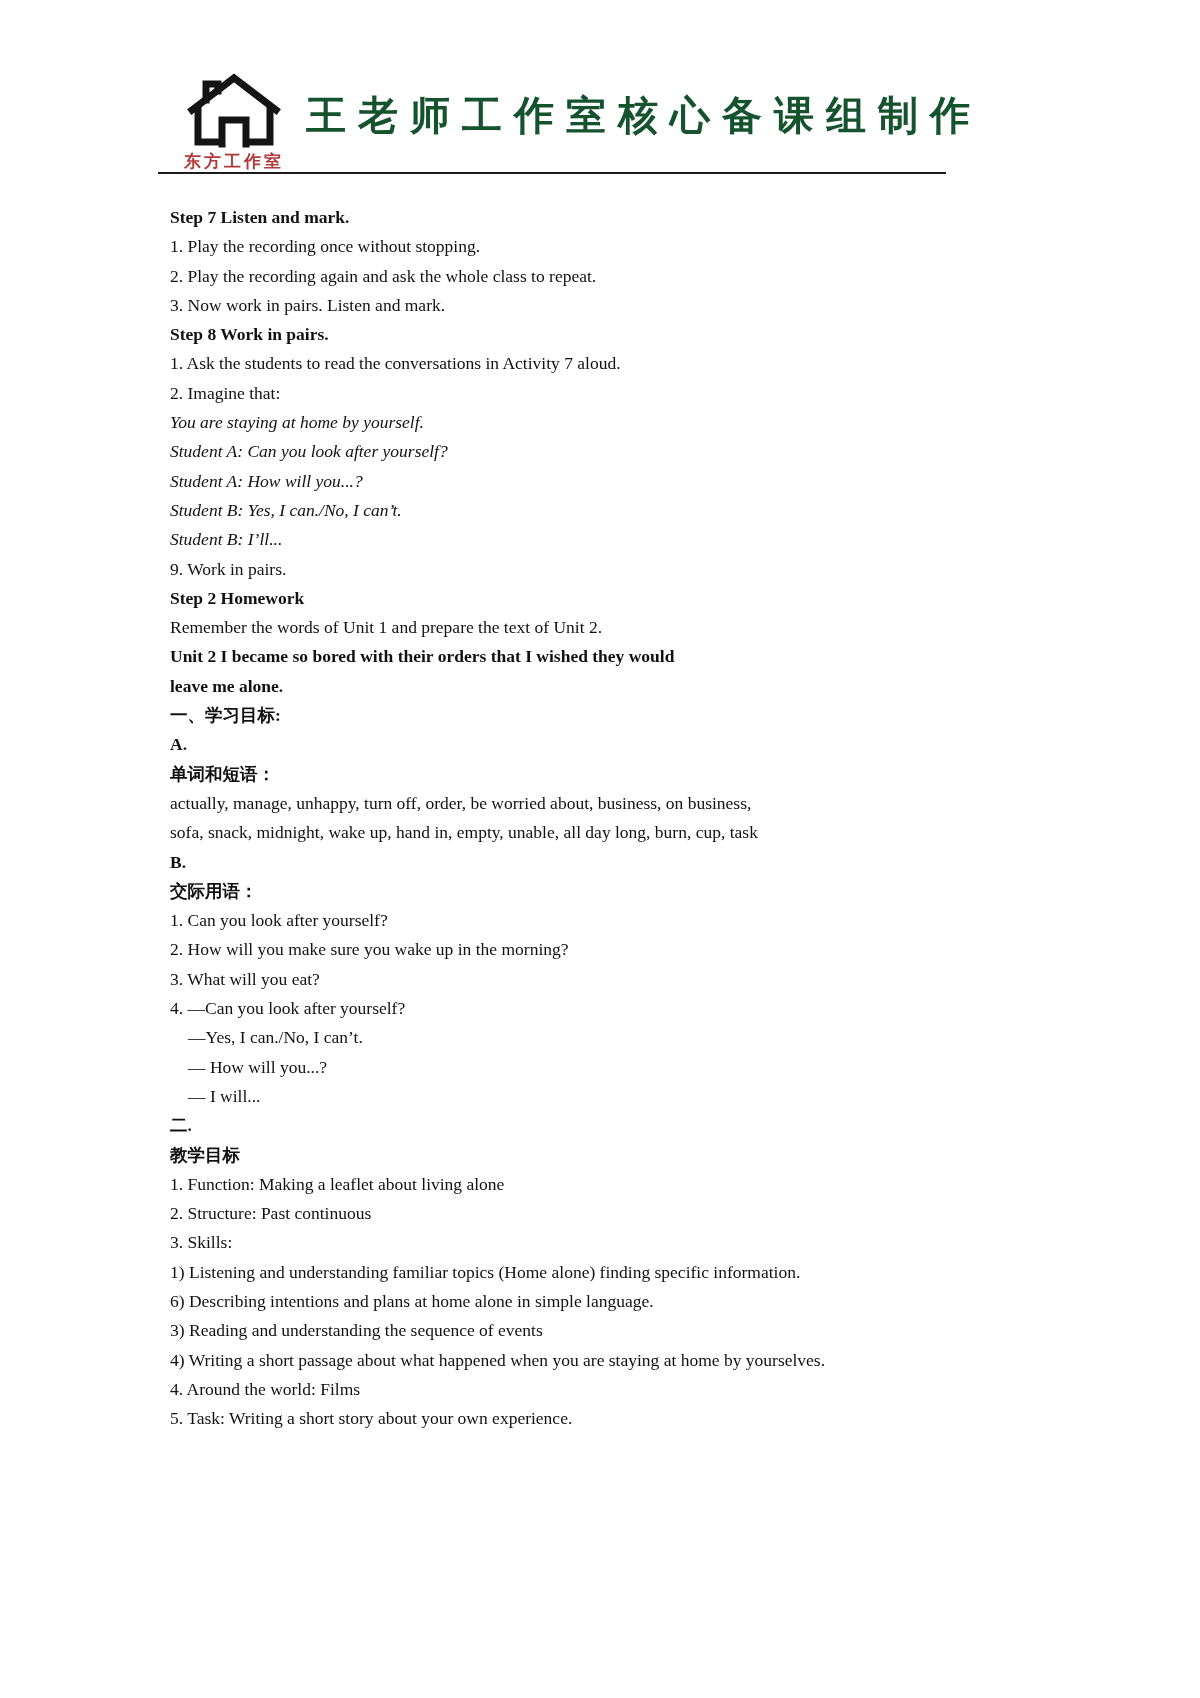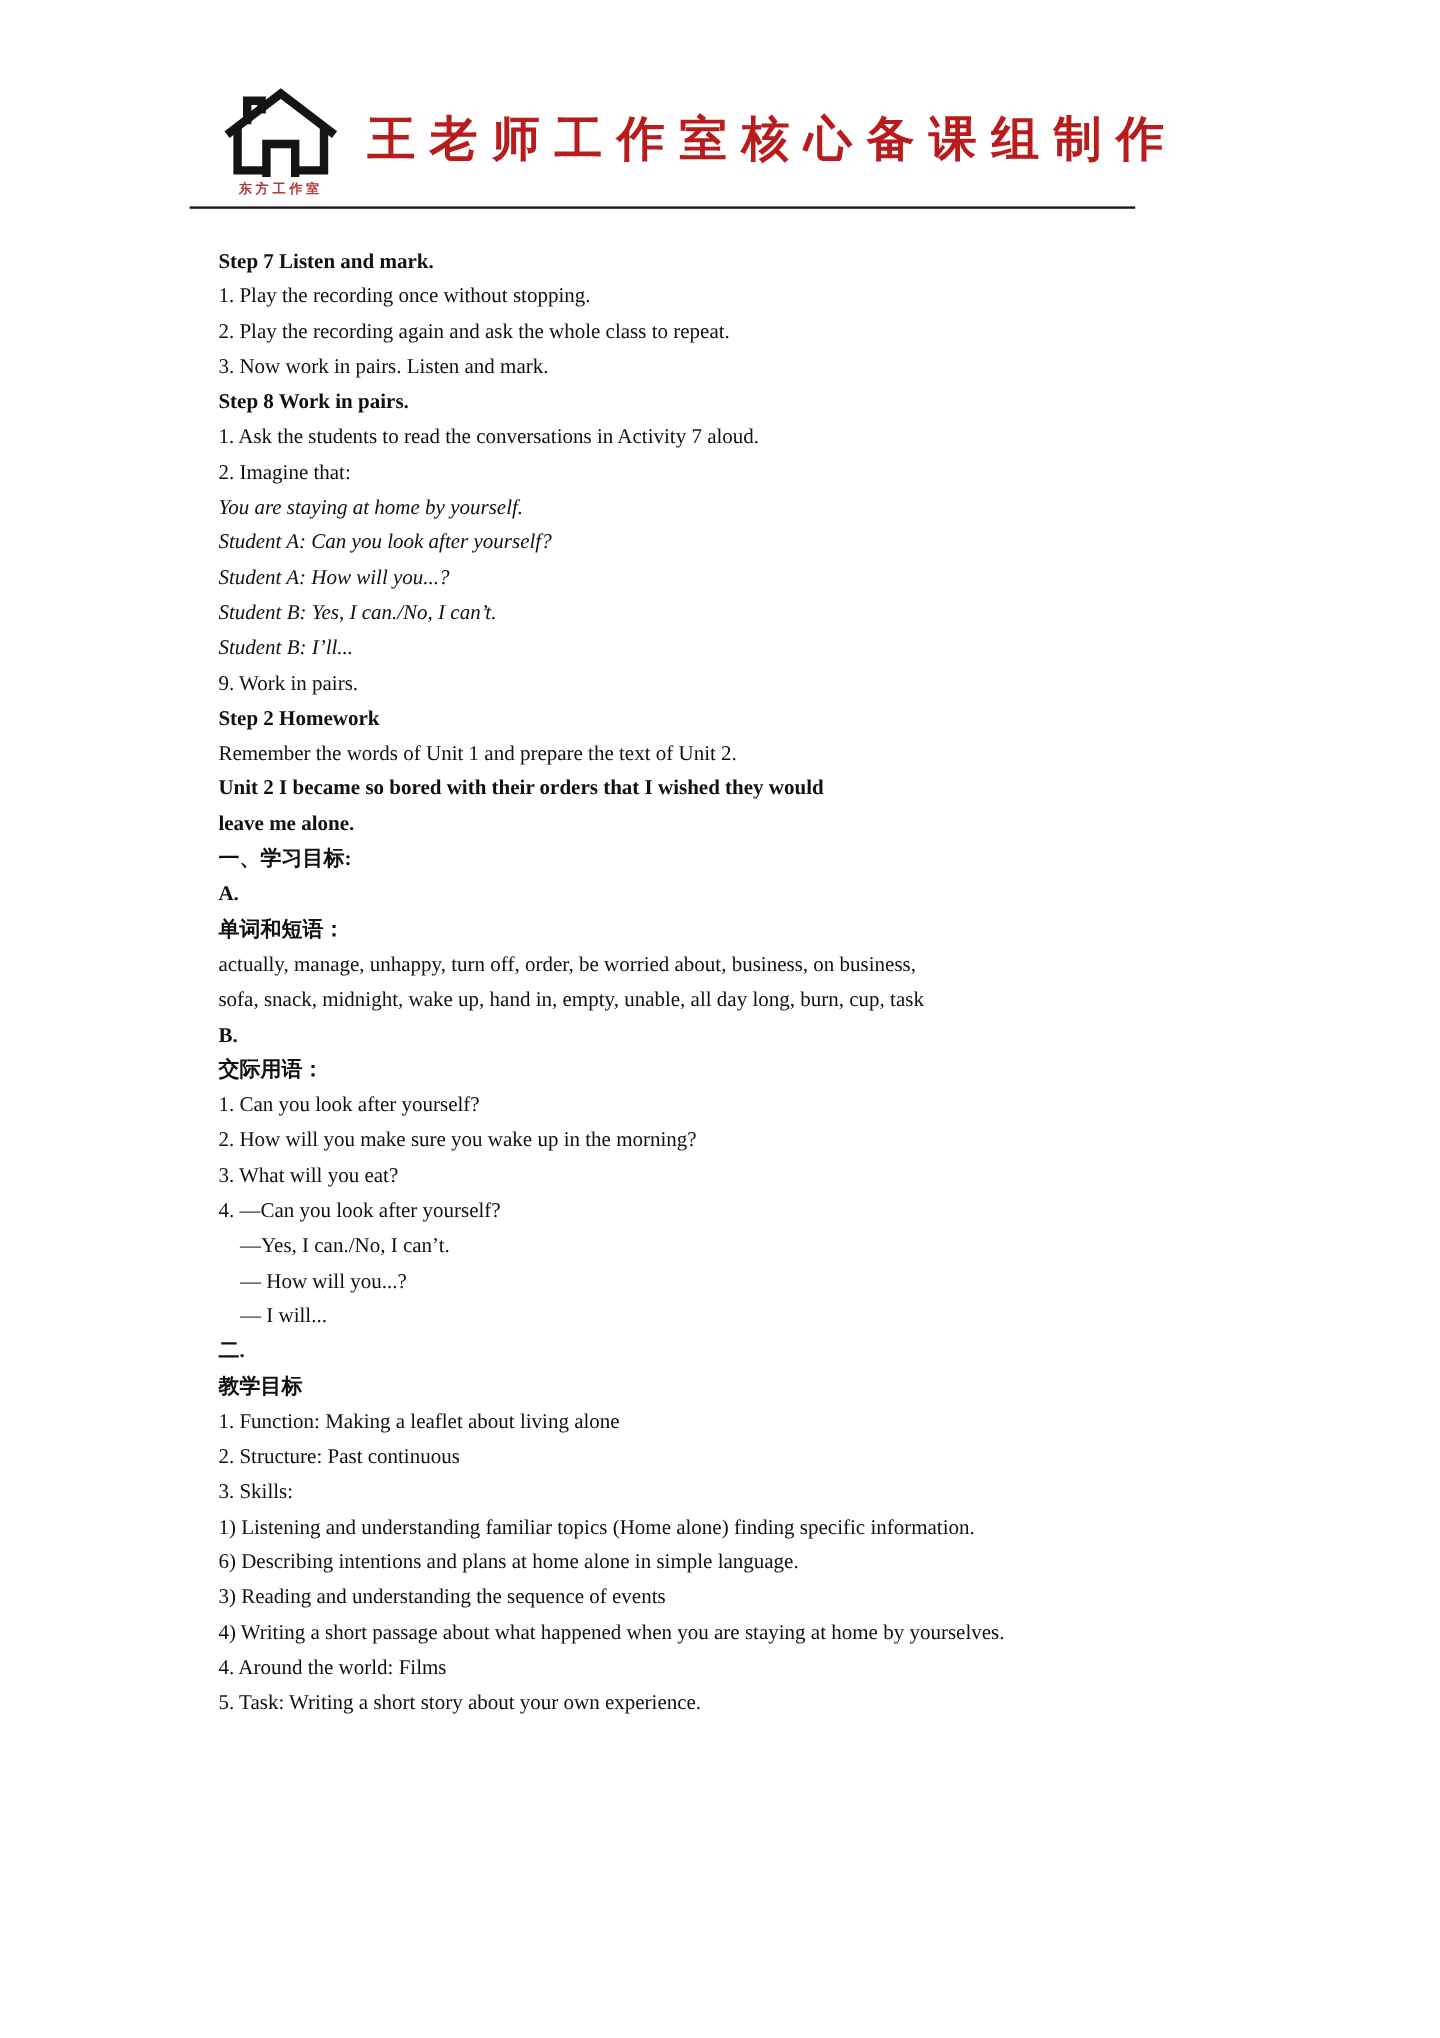--- a/index.html
+++ b/index.html
@@ -29,21 +29,21 @@
     position: absolute;
     left: 14px;
     top: 4px;
     width: 120px;
     text-align: center;
   }
   .logo svg { display: block; margin: 0 auto; }
   .logo-caption {
     margin-top: 2px;
     font-family: "Liberation Sans", sans-serif;
-    font-size: 11px;
+    font-size: 17px;
     font-weight: bold;
     letter-spacing: 3px;
     color: #b03a3a;
     white-space: nowrap;
   }
   .brand {
     position: absolute;
     left: 146px;
     top: 22px;
     font-family: "Liberation Sans", sans-serif;
@@ -56,21 +56,21 @@
   .divider {
     position: absolute;
     top: 172px;
     left: 158px;
     width: 788px;
     border-top: 2px solid #1a1a1a;
   }
   .doc-body {
     position: absolute;
     top: 203px;
-    left: 182px;
+    left: 170px;
     width: 790px;
     font-size: 17.5px;
     line-height: 29.3px;
   }
   .line { white-space: nowrap; }
   .line.bold { font-weight: bold; }
   .line.italic { font-style: italic; }
   .line.indent1 { padding-left: 18px; }
 </style>
 </head>
@@ -89,21 +89,21 @@
 
           <path d="M18 40 L18 72 L40 72"></path>
 
           <path d="M90 40 L90 72 L68 72"></path>
 
           <path d="M42 74 L42 50 L66 50 L66 74"></path>
         </g>
       </svg>
       <div class="logo-caption" style="color: rgb(176, 58, 58);">东方工作室</div>
     </div>
-    <div class="brand" style="color: #b91c1c;">王老师工作室核心备课组制作</div>
+    <div class="brand" style="color: #14532d;">王老师工作室核心备课组制作</div>
   </div>
 
   <div class="divider"></div>
 
   <main class="doc-body" id="doc-body">
       <div class="line bold">Step 7 Listen and mark.</div>
       <div class="line">1. Play the recording once without stopping.</div>
       <div class="line">2. Play the recording again and ask the whole class to repeat.</div>
       <div class="line">3. Now work in pairs. Listen and mark.</div>
       <div class="line bold">Step 8 Work in pairs.</div>

